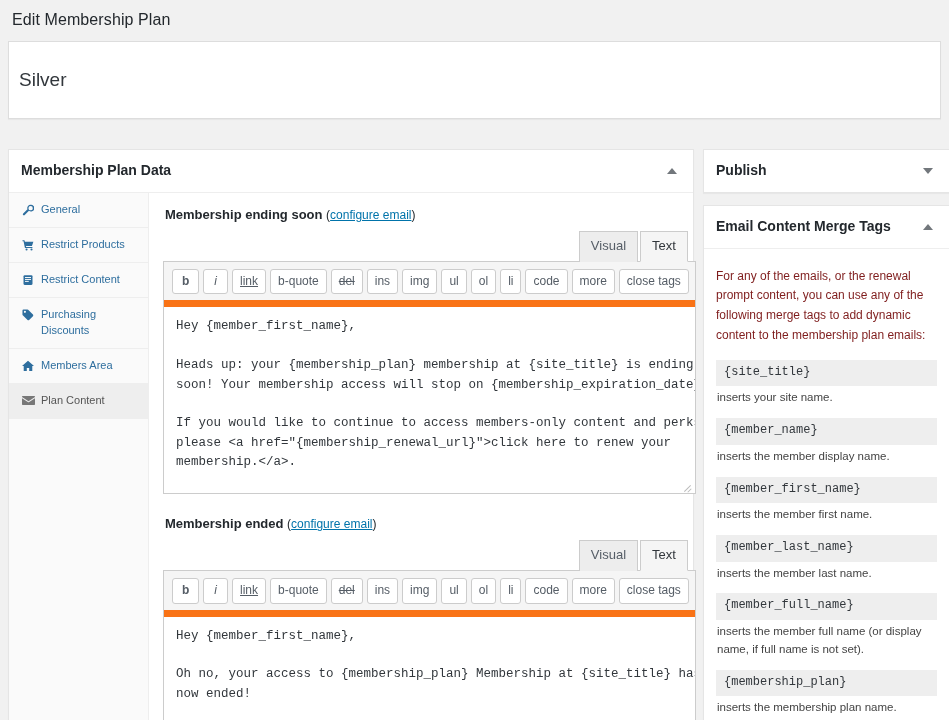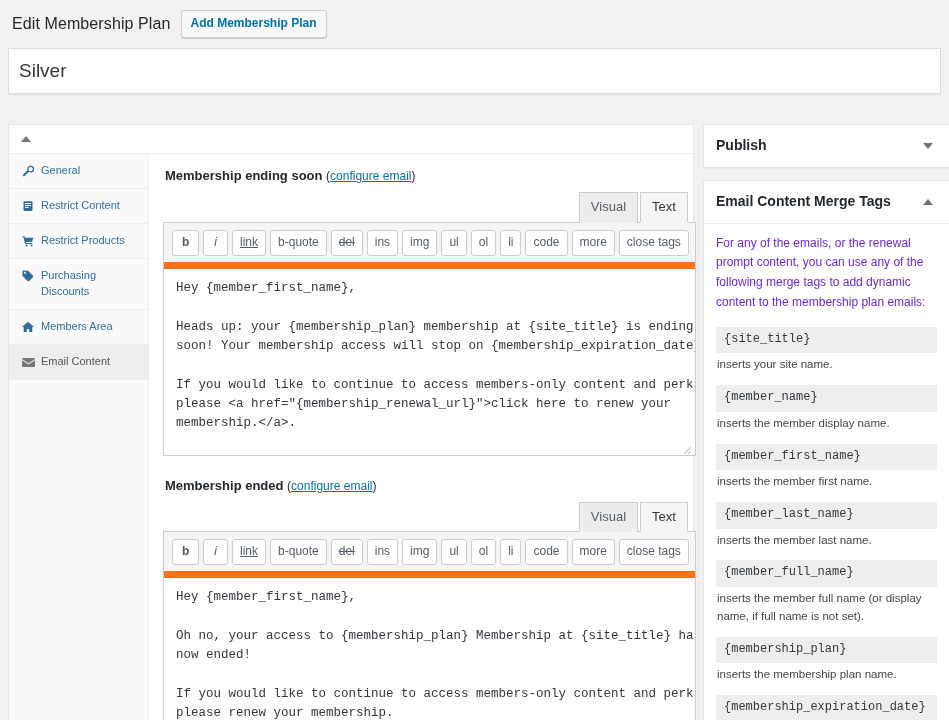--- a/index.html
+++ b/index.html
@@ -46,21 +46,21 @@
     border: 1px solid #ddd;
     box-shadow: 0 1px 1px rgba(0,0,0,.04);
     margin-bottom: 30px;
   }
   .titleinput {
     width: 100%;
     border: 0; outline: none;
     font-size: 19px;
     font-family: "Liberation Sans", sans-serif;
     color: #32373c;
-    padding: 10px 10px;
+    padding: 26px 10px;
     line-height: 1.3;
     background: transparent;
   }
 
   
   .postbox {
     background: #fff;
     border: 1px solid #e5e5e5;
     box-shadow: 0 1px 1px rgba(0,0,0,.04);
     margin-bottom: 20px;
@@ -207,22 +207,22 @@
     background: #bbb; height: 1px;
     transform: rotate(-45deg);
   }
   .grip:before { width: 9px; right: 1px; bottom: 3px; }
   .grip:after  { width: 5px; right: 1px; bottom: 1px; }
 
   
   .side-box { margin-bottom: 12px; }
   .side-body { padding: 10px 12px 14px; }
   .side-intro {
-    font-size: 12px; line-height: 1.65; color: #6d28d9;
-    margin: 0 0 14px 0;
+    font-size: 12px; line-height: 1.65; color: #7f1d1d;
+    margin: 8px 0 14px 0;
   }
   .tag-item { margin-bottom: 11px; }
   .tag-code {
     display: block;
     background: #eee;
     font-family: "Liberation Mono", monospace;
     font-size: 12px;
     color: #32373c;
     padding: 5px 8px 6px;
     line-height: 1.3;
@@ -236,91 +236,91 @@
     margin: 3px 0 0 1px;
   }
 </style>
 </head>
 <body>
 
 <div class="wrap">
 
   <div class="pagehead">
     <h1 class="pagetitle">Edit Membership Plan</h1>
-    <span class="addbtn">Add Membership Plan</span>
   </div>
 
   <div class="titlewrap">
     <input class="titleinput" type="text" value="Silver" style="">
   </div>
 
   <div class="cols">
 
     <div class="colmain">
 
       <div class="postbox">
         <div class="postbox-head">
+          <h2 class="postbox-title">Membership Plan Data</h2>
           <span class="toggle-ind up"></span>
         </div>
 
         <div class="plan-body">
 
           <div class="plan-nav">
             <div class="nav-item">
               <span class="nav-icon">
                 <svg width="12" height="12" viewBox="0 0 16 16" fill="currentColor">
                     <path d="M11.5 1a4.5 4.5 0 0 0-4.2 6.1L1.6 12.8a1.4 1.4 0 0 0 2 2l5.7-5.7A4.5 4.5 0 1 0 11.5 1zm0 1.6a2.9 2.9 0 1 1 0 5.8 2.9 2.9 0 0 1 0-5.8z"></path>
                   </svg>
               </span>
               <span class="nav-label">General</span>
+            </div>
+            <div class="nav-item">
+              <span class="nav-icon">
+                <svg width="13" height="12" viewBox="0 0 16 16" fill="currentColor">
+                    <path d="M0 1.5h2.6l.6 2.3h11.3l-1.9 5.6H4.6l.3 1.2h8.3v1.4H4a.9.9 0 0 1-.9-.7L1.4 2.9H0z"></path>
+                    <circle cx="5.4" cy="14" r="1.4"></circle>
+                    <circle cx="12" cy="14" r="1.4"></circle>
+                  </svg>
+              </span>
+              <span class="nav-label">Restrict Products</span>
             </div>
             <div class="nav-item">
               <span class="nav-icon">
                 <svg width="12" height="12" viewBox="0 0 16 16" fill="currentColor">
                     <rect x="2" y="1.5" width="12" height="13" rx="1.5"></rect>
                     <rect x="4" y="4" width="8" height="1.3" fill="#fafafa"></rect>
                     <rect x="4" y="6.6" width="8" height="1.3" fill="#fafafa"></rect>
                     <rect x="4" y="9.2" width="5" height="1.3" fill="#fafafa"></rect>
                   </svg>
               </span>
               <span class="nav-label">Restrict Content</span>
             </div>
             <div class="nav-item">
               <span class="nav-icon">
-                <svg width="13" height="12" viewBox="0 0 16 16" fill="currentColor">
-                    <path d="M0 1.5h2.6l.6 2.3h11.3l-1.9 5.6H4.6l.3 1.2h8.3v1.4H4a.9.9 0 0 1-.9-.7L1.4 2.9H0z"></path>
-                    <circle cx="5.4" cy="14" r="1.4"></circle>
-                    <circle cx="12" cy="14" r="1.4"></circle>
-                  </svg>
-              </span>
-              <span class="nav-label">Restrict Products</span>
-            </div>
-            <div class="nav-item">
-              <span class="nav-icon">
                 <svg width="12" height="12" viewBox="0 0 16 16" fill="currentColor">
                     <path d="M14.6 7.4 8.2 1A1.5 1.5 0 0 0 7.2.6H2.1A1.5 1.5 0 0 0 .6 2.1v5.1c0 .4.2.8.4 1l6.4 6.4a1.5 1.5 0 0 0 2.1 0l5.1-5.1a1.5 1.5 0 0 0 0-2.1zM3.9 5.2a1.4 1.4 0 1 1 0-2.8 1.4 1.4 0 0 1 0 2.8z"></path>
                   </svg>
               </span>
               <span class="nav-label">Purchasing Discounts</span>
             </div>
             <div class="nav-item">
               <span class="nav-icon">
                 <svg width="12" height="12" viewBox="0 0 16 16" fill="currentColor">
                     <path d="M8 1 0 8h2.3v6.8h4.1v-4.3h3.2v4.3h4.1V8H16z"></path>
                   </svg>
               </span>
               <span class="nav-label">Members Area</span>
             </div>
             <div class="nav-item active">
               <span class="nav-icon">
                 <svg width="13" height="11" viewBox="0 0 16 13" fill="currentColor">
                     <path d="M.8 1h14.4a.8.8 0 0 1 .8.8v.3L8 7.4.0 2.1v-.3A.8.8 0 0 1 .8 1zM0 3.6l7.6 5a.8.8 0 0 0 .8 0l7.6-5v7.6a.8.8 0 0 1-.8.8H.8a.8.8 0 0 1-.8-.8z"></path>
                   </svg>
               </span>
-              <span class="nav-label">Email Content</span>
+              <span class="nav-label">Plan Content</span>
             </div>
           </div>
 
           <div class="plan-panel">
 
             <div class="efield">
               <div class="efield-label">
                 <span>Membership ending soon</span>
                 <span class="paren">(</span><a href="#">configure email</a><span class="paren">)</span>
               </div>

